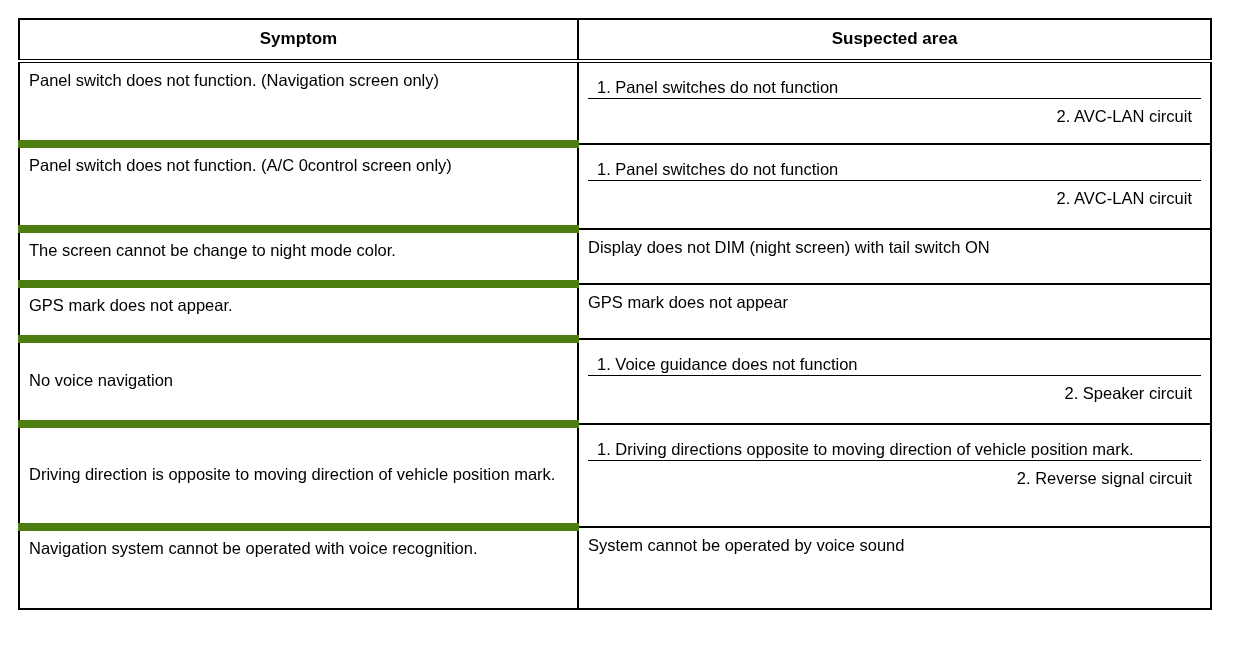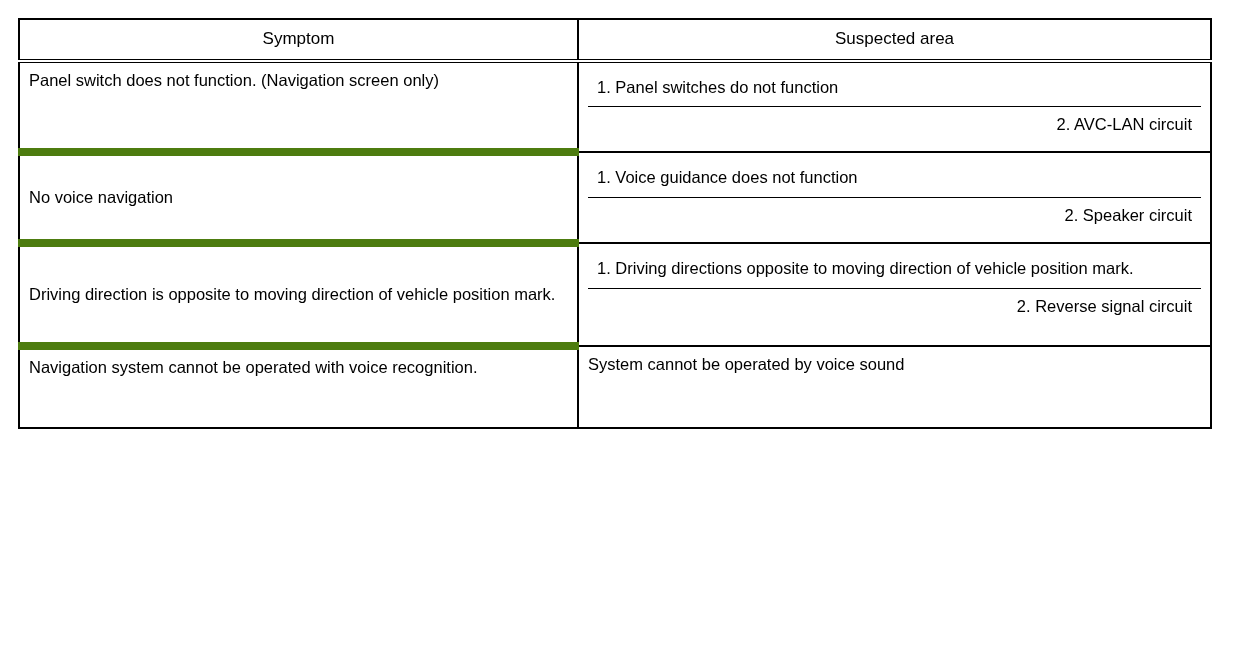--- a/index.html
+++ b/index.html
@@ -34,21 +34,21 @@
     table-layout: fixed;
     border: 2px solid #000;
   }
 
   .col-symptom  { width: 559px; }
   .col-area     { width: 633px; }
 
   
   .dtc-table thead th {
     font-size: 17px;
-    font-weight: normal;
+    font-weight: bold;
     text-align: center;
     padding: 9px 6px 10px 6px;
     border-right: 2px solid #000;
     
     border-bottom: 4px double #000;
     line-height: 1.15;
   }
   .dtc-table thead th:last-child { border-right: none; }
 
   
@@ -69,21 +69,21 @@
   td.area-cell {
     border-bottom: 2px solid #000;
   }
 
   
   td.area-split {
     padding: 0;
     border-bottom: 2px solid #000;
   }
   td.area-split .sub {
-    padding: 7px 9px 8px 9px;
+    padding: 7px 9px 0 9px;
     border-bottom: 1px solid #000;
     line-height: 1.30;
   }
   td.area-split .sub:last-child {
     border-bottom: none;
     text-align: right;
   }
 
   
   .dtc-table tbody tr:last-child > td {
@@ -119,23 +119,38 @@
     <tbody>
 
       <tr class="h-two">
         <td class="symptom-cell">Panel switch does not function. (Navigation screen only)</td>
         <td class="area-split">
           <div class="sub">1. Panel switches do not function</div>
           <div class="sub">2. AVC-LAN circuit</div>
         </td>
       </tr>
 
+      <tr class="h-two">
+        <td class="symptom-cell">Panel switch does not function. (A/C 0control screen only)</td>
+        <td class="area-split">
+          <div class="sub">1. Panel switches do not function</div>
+          <div class="sub">2. AVC-LAN circuit</div>
+        </td>
+      </tr>
+
+      <tr class="h-one">
+        <td class="symptom-cell">The screen cannot be change to night mode color.</td>
+        <td class="area-cell">Display does not DIM (night screen) with tail switch ON</td>
+      </tr>
 
 
-
+      <tr class="h-one">
+        <td class="symptom-cell">GPS mark does not appear.</td>
+        <td class="area-cell">GPS mark does not appear</td>
+      </tr>
 
       <tr class="h-two">
         <td class="symptom-cell vmid">No voice navigation</td>
         <td class="area-split">
           <div class="sub">1. Voice guidance does not function</div>
           <div class="sub">2. Speaker circuit</div>
         </td>
       </tr>
 
 

